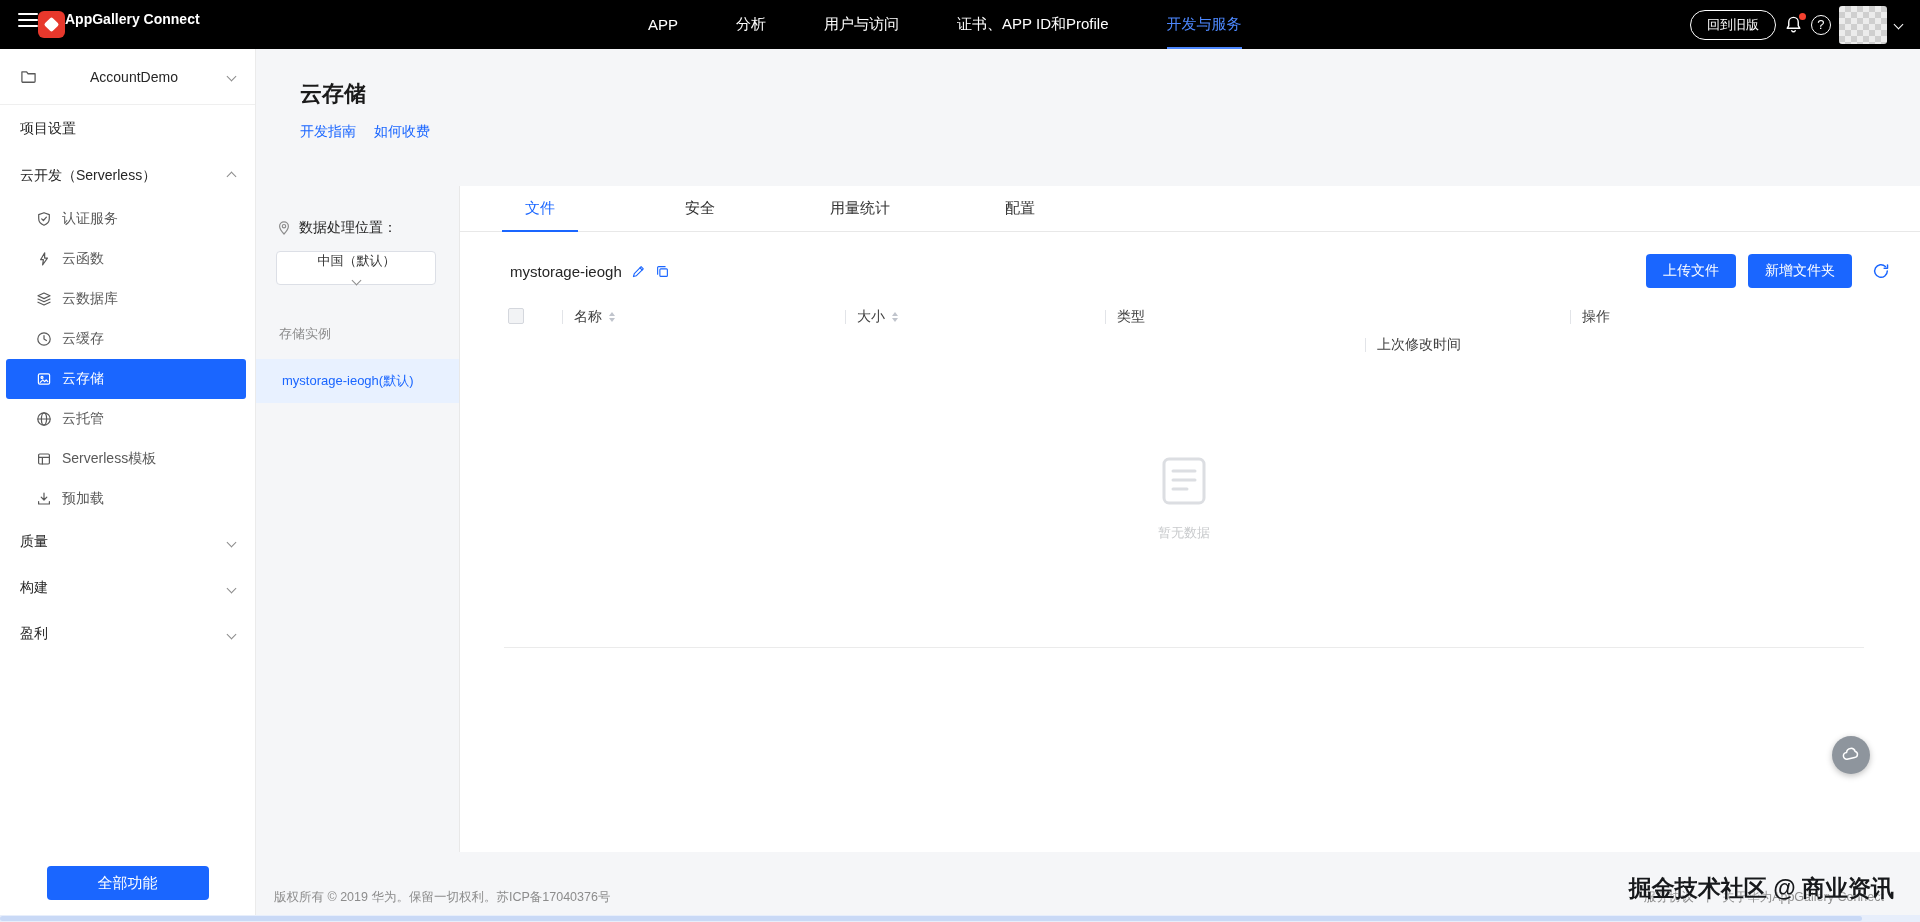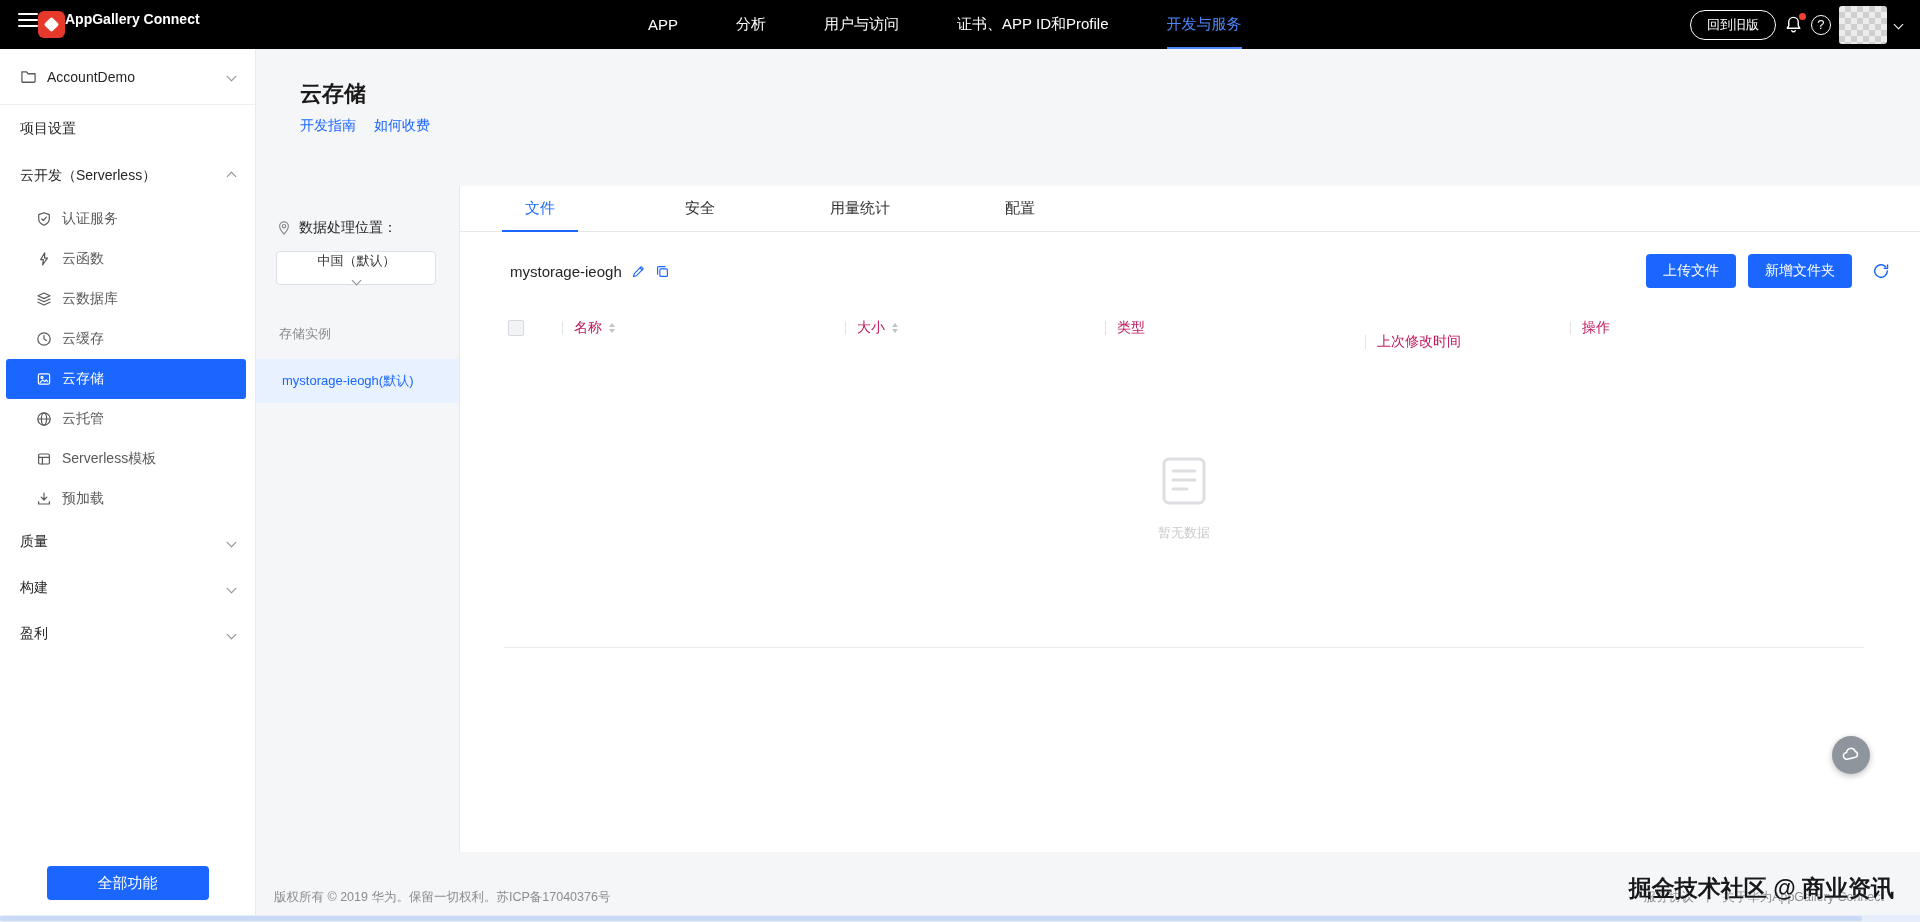--- a/index.html
+++ b/index.html
@@ -49,42 +49,42 @@
     border-right: 1.6px solid #8c8c8c; border-bottom: 1.6px solid #8c8c8c;
     transform: rotate(45deg); flex: none; }
   .chev.up { transform: rotate(-135deg); }
   .chev.white { border-color: #fff; }
 
   
   .sidebar { position: absolute; top: 49px; left: 0; bottom: 0; width: 256px;
     background: #fff; border-right: 1px solid #ebebeb; z-index: 8; }
   .project-row { height: 56px; display: flex; align-items: center; gap: 10px;
     padding: 0 20px; border-bottom: 1px solid #efefef; cursor: pointer; color: #595959; }
-  .project-name { font-size: 14px; color: #262626; flex: 1; }
+  .project-name { font-size: 14px; color: #262626; flex: 1; margin-left: 43px; }
   .side-item { height: 48px; display: flex; align-items: center; padding: 0 20px;
     font-size: 14px; color: #262626; cursor: pointer; }
   .group-header { height: 46px; display: flex; align-items: center;
     justify-content: space-between; padding: 0 20px; font-size: 14px;
     color: #262626; cursor: pointer; }
   .child-item { height: 40px; display: flex; align-items: center; gap: 10px;
     padding: 0 14px 0 36px; font-size: 14px; color: #595959; cursor: pointer; }
   .child-item svg { flex: none; }
   .child-item.selected { background: var(--accent); color: #fff;
     margin: 0 9px 0 6px; border-radius: 3px; padding-left: 30px; }
   .all-features { position: absolute; bottom: 22px; left: 50%;
     transform: translateX(-50%); width: 162px; height: 34px;
     background: var(--accent); color: #fff; border: none; border-radius: 4px;
     font-size: 15px; cursor: pointer; }
 
   
   .main { position: absolute; top: 49px; left: 256px; right: 0; bottom: 0;
     background: #f5f6f8; }
   .page-header { padding: 30px 0 0 44px; }
   .page-title { font-size: 22px; font-weight: bold; color: #1a1a1a; }
-  .page-links { margin-top: 8px; display: flex; gap: 18px; }
+  .page-links { margin-top: 14px; display: flex; gap: 18px; }
   .page-links a { color: var(--accent); font-size: 14px; text-decoration: none; cursor: pointer; }
 
   .content-row { position: absolute; top: 137px; left: 0; right: 0; bottom: 70px; display: flex; }
   .subpanel { width: 203px; flex: none; padding-top: 33px; }
   .loc-row { display: flex; align-items: center; gap: 7px; padding-left: 20px;
     font-size: 14px; color: #262626; }
   .loc-select { margin: 14px 0 0 20px; width: 160px; height: 34px; background: #fff;
     border: 1px solid #dcdfe6; border-radius: 4px; display: flex; align-items: center;
     justify-content: space-between; padding: 0 11px 0 12px; font-size: 13px;
     color: #333; cursor: pointer; flex-direction: column; }
@@ -103,22 +103,22 @@
   .toolbar { display: flex; align-items: center; margin-top: 22px; padding: 0 24px 0 50px; }
   .bucket { display: flex; align-items: center; gap: 9px; }
   .bucket-name { font-size: 15px; color: #262626; }
   .mini-icon { display: flex; align-items: center; cursor: pointer; color: var(--accent); }
   .tool-actions { margin-left: auto; display: flex; align-items: center; gap: 12px; }
   .btn-primary { height: 34px; padding: 0 17px; background: var(--accent);
     color: #fff; border: none; border-radius: 4px; font-size: 14px; cursor: pointer; white-space: nowrap; }
   .refresh-btn { width: 30px; height: 30px; display: flex; align-items: center;
     justify-content: center; cursor: pointer; color: var(--accent); margin-left: 2px; }
 
-  .thead { display: flex; align-items: center; height: 40px; margin-top: 20px;
-    padding-left: 48px; padding-right: 36px; font-size: 14px; color: #be185d; }
+  .thead { display: flex; align-items: flex-start; height: 40px; margin-top: 20px;
+    padding-left: 48px; padding-right: 36px; font-size: 14px; color: #404040; }
   .cb-cell { width: 54px; }
   .checkbox { width: 16px; height: 16px; border: 1px solid #d4d7dd;
     background: #f2f3f5; border-radius: 2px; cursor: pointer; }
   .th { display: flex; align-items: center; }
   .tick { width: 1px; height: 14px; background: #e2e4e8; margin-right: 11px; }
   .th-name { width: 283px; } .th-size { width: 260px; }
   .th-type { width: 260px; } .th-mod { width: 205px; margin-top: 28px; } .th-ops { flex: 1; }
   .sort { display: inline-flex; flex-direction: column; gap: 2px; margin-left: 7px; cursor: pointer; }
   .sort i { display: block; width: 0; height: 0;
     border-left: 3.5px solid transparent; border-right: 3.5px solid transparent; }

